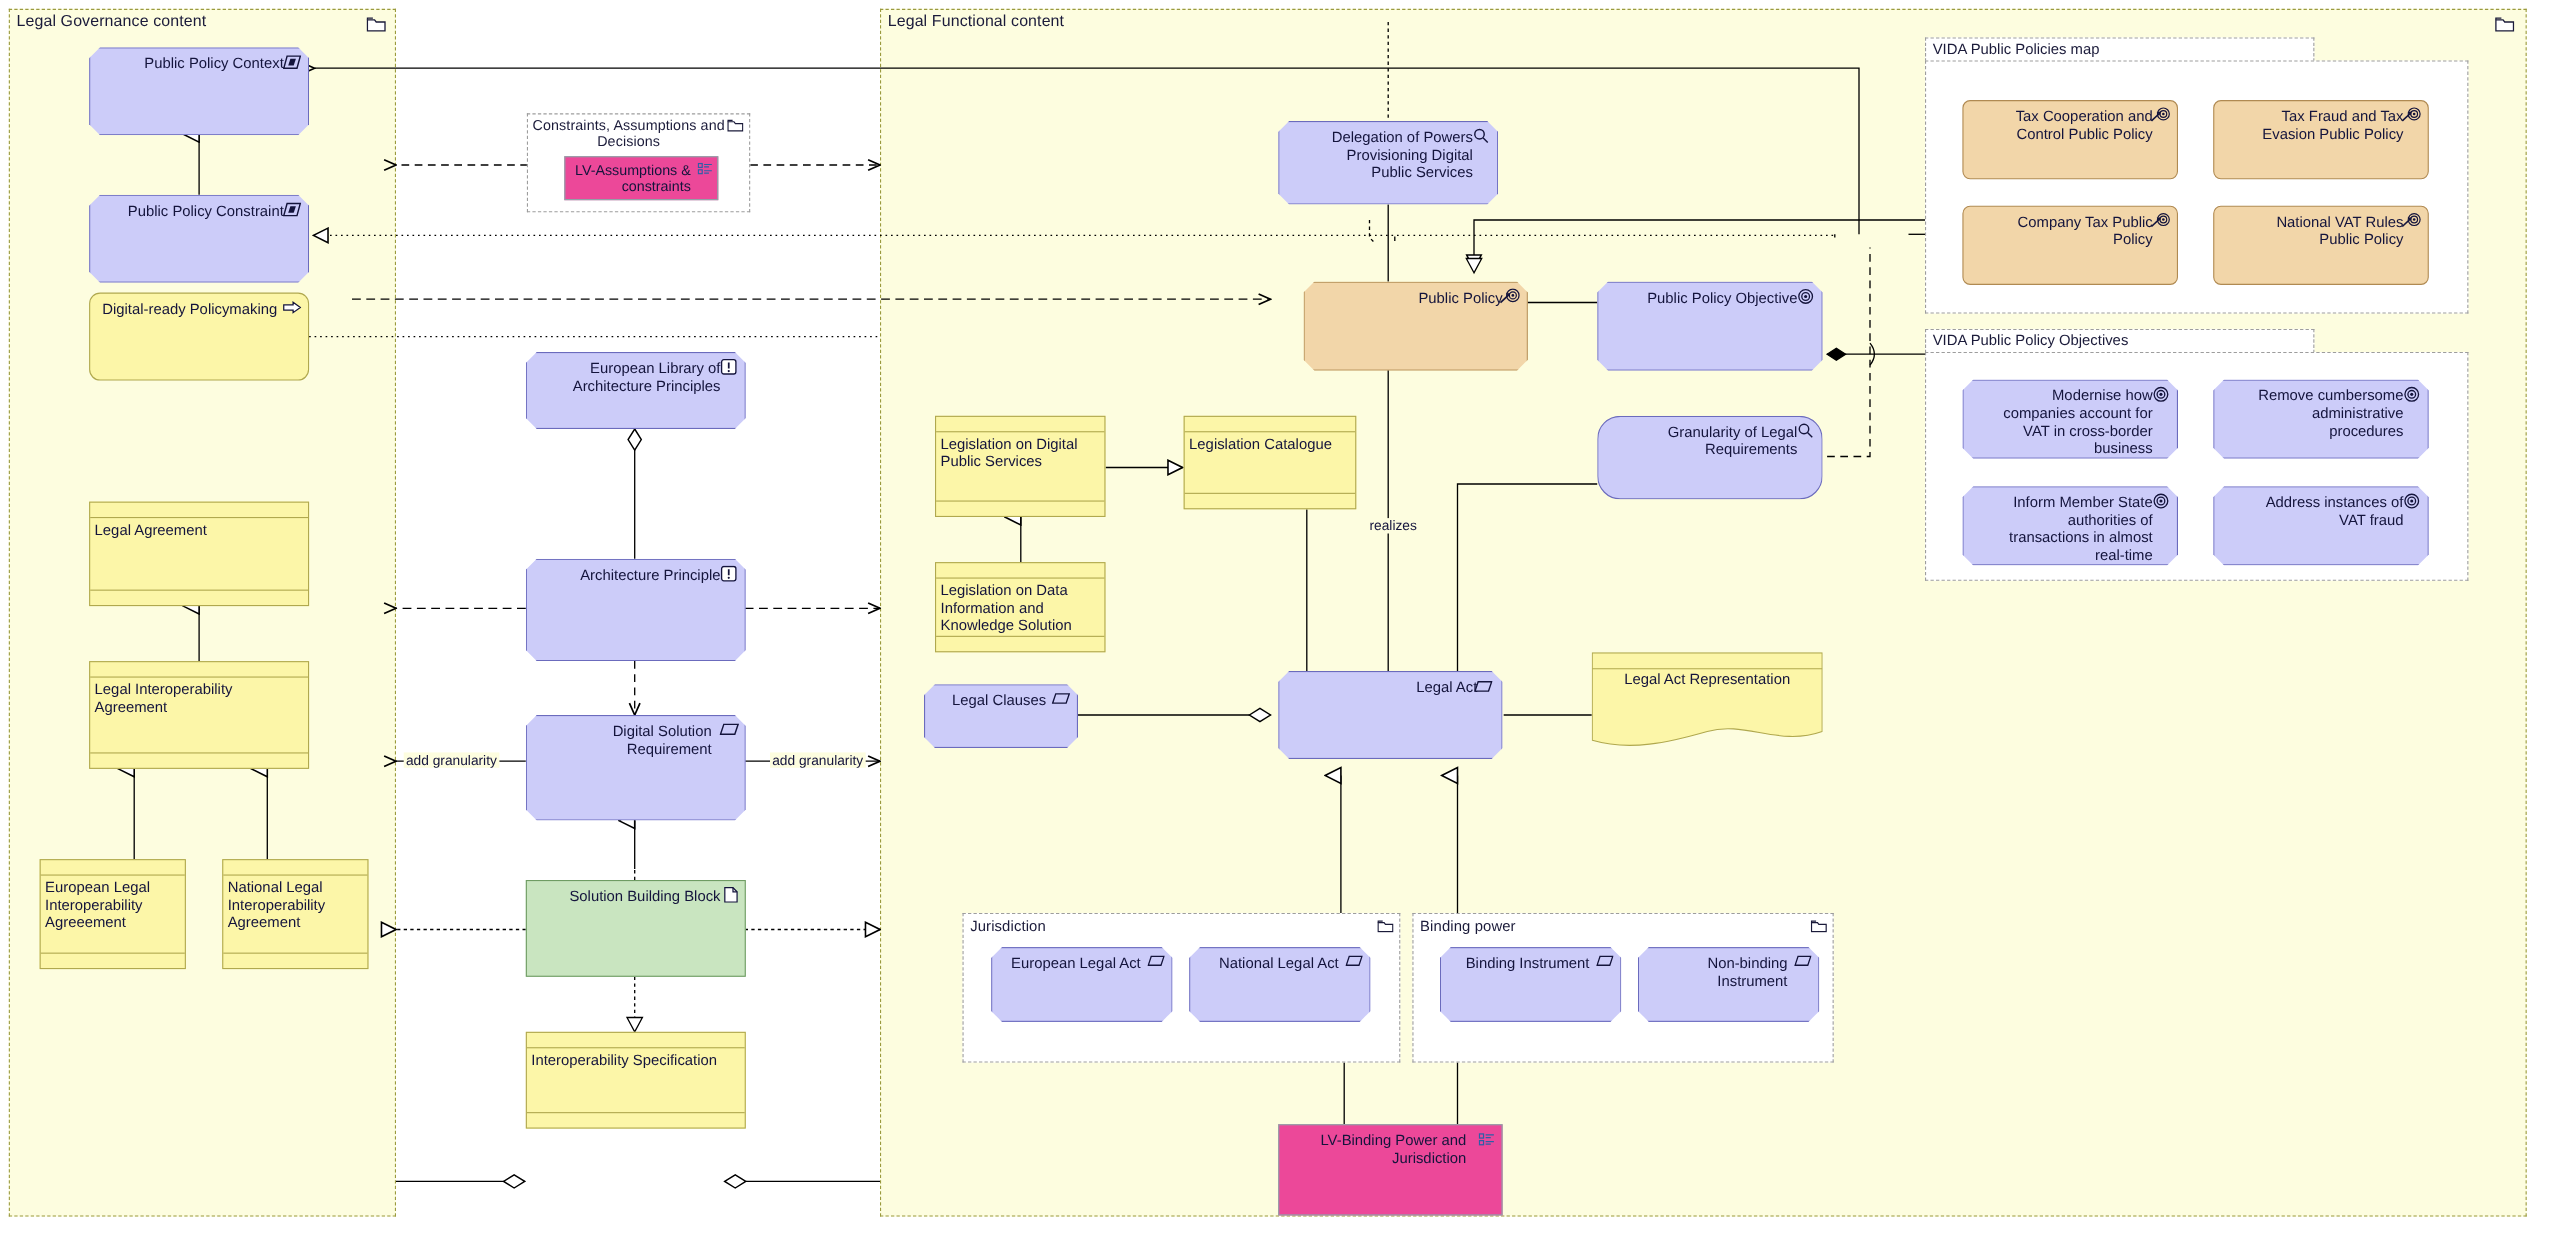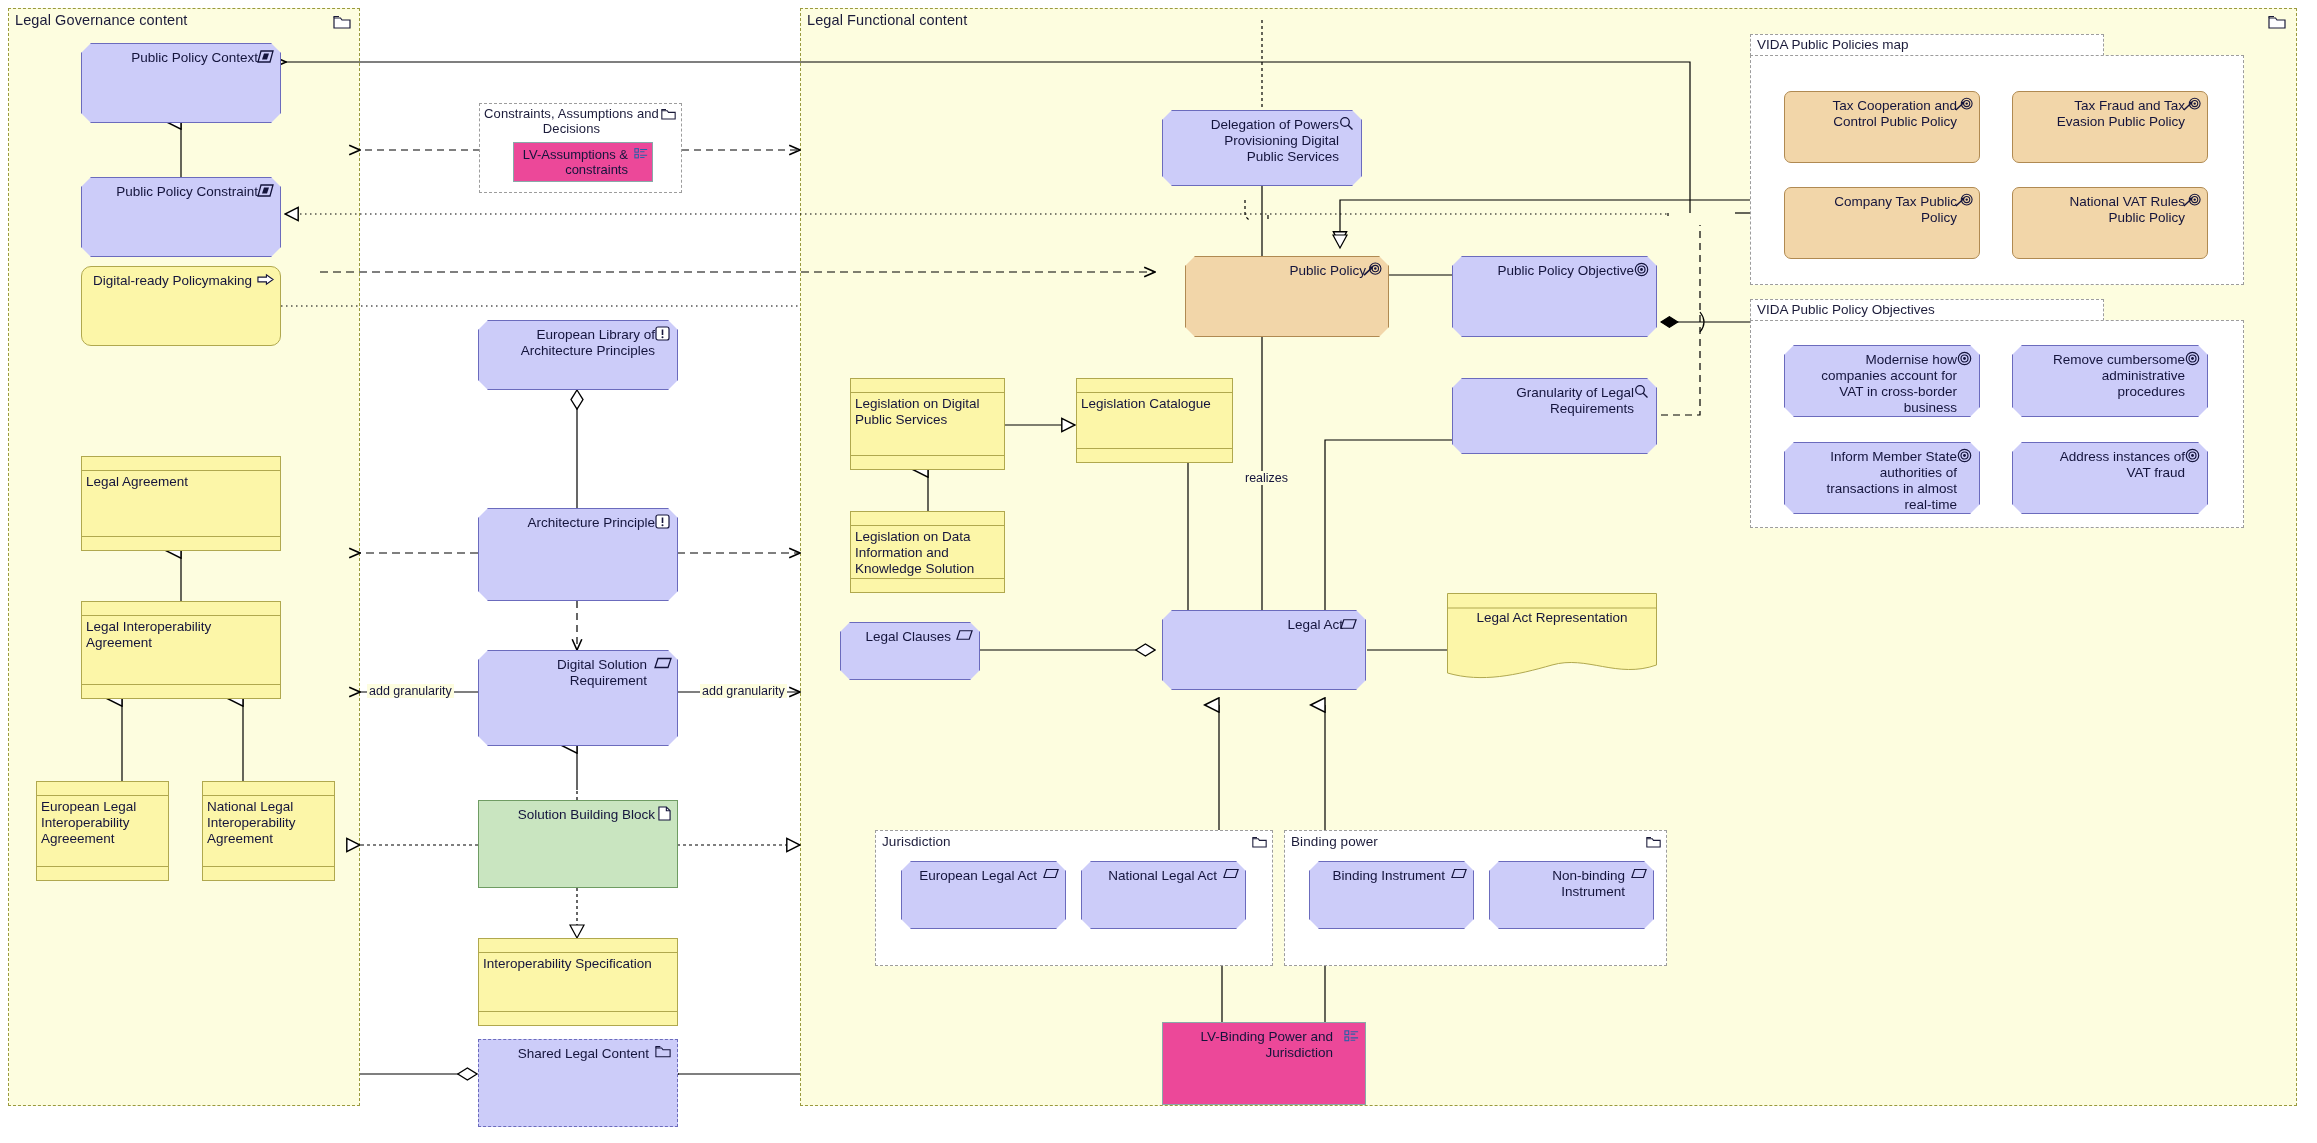--- a/index.html
+++ b/index.html
@@ -333,27 +333,20 @@
       <path d="M9 1 L9 5 L13 5" fill="none" stroke="#14143c" stroke-width="1.2"></path>
     </svg>
   </div>
 
   <div class="uml" style="left:478px;top:938px;width:200px;height:88px;">
     <div class="bar-top"></div>
       <div class="bar-bot"></div>
     <div class="lbl">Interoperability Specification</div>
   </div>
 
-  <div class="node dashed-purple" style="left:478px;top:1039px;width:200px;height:88px;">
-    <div class="lbl" style="padding:0 20px 0 0;">Shared Legal Content</div>
-    <svg class="nicon" viewBox="0 0 18 14" style="width:16px;height:13px;">
-      <path d="M1 3 L1 13 L17 13 L17 5 L9 5 L7.5 3 Z" fill="#ccccf9" stroke="#14143c" stroke-width="1.2"></path>
-      <path d="M1 3 L1 1.5 L6 1.5" fill="none" stroke="#14143c" stroke-width="1.2"></path>
-    </svg>
-  </div>
 
   <div class="edge-label" style="left:367px;top:684px;">add granularity</div>
   <div class="edge-label" style="left:700px;top:684px;">add granularity</div>
   <div class="edge-label" style="left:1243px;top:471px;">realizes</div>
 
   <div class="node oct" style="left:1162px;top:110px;width:200px;height:76px;">
     <div class="lbl">Delegation of Powers Provisioning Digital Public Services</div>
     <svg class="nicon" viewBox="0 0 15 15">
       <circle cx="6" cy="6" r="4.3" fill="none" stroke="#14143c" stroke-width="1.3"></circle>
       <path d="M9.2 9.2 L13.5 13.5" stroke="#14143c" stroke-width="1.3"></path>
@@ -373,21 +366,21 @@
 
   <div class="node oct" style="left:1452px;top:256px;width:205px;height:81px;">
     <div class="lbl">Public Policy Objective</div>
     <svg class="nicon" viewBox="0 0 15 15">
       <circle cx="7.5" cy="7.5" r="6.2" fill="none" stroke="#14143c" stroke-width="1.2"></circle>
       <circle cx="7.5" cy="7.5" r="3.5" fill="none" stroke="#14143c" stroke-width="1.2"></circle>
       <circle cx="7.5" cy="7.5" r="1.4" fill="#14143c"></circle>
     </svg>
   </div>
 
-  <div class="node oct" style="left:1452px;top:378px;width:205px;height:76px;">
+  <div class="node oct" style="left:1452px;top:378px;width:205px;height:76px;border-radius:21px;">
     <div class="lbl">Granularity of Legal Requirements</div>
     <svg class="nicon" viewBox="0 0 15 15">
       <circle cx="6" cy="6" r="4.3" fill="none" stroke="#14143c" stroke-width="1.3"></circle>
       <path d="M9.2 9.2 L13.5 13.5" stroke="#14143c" stroke-width="1.3"></path>
     </svg>
   </div>
 
   <div class="uml" style="left:850px;top:378px;width:155px;height:92px;">
     <div class="bar-top"></div>
       <div class="bar-bot"></div>

